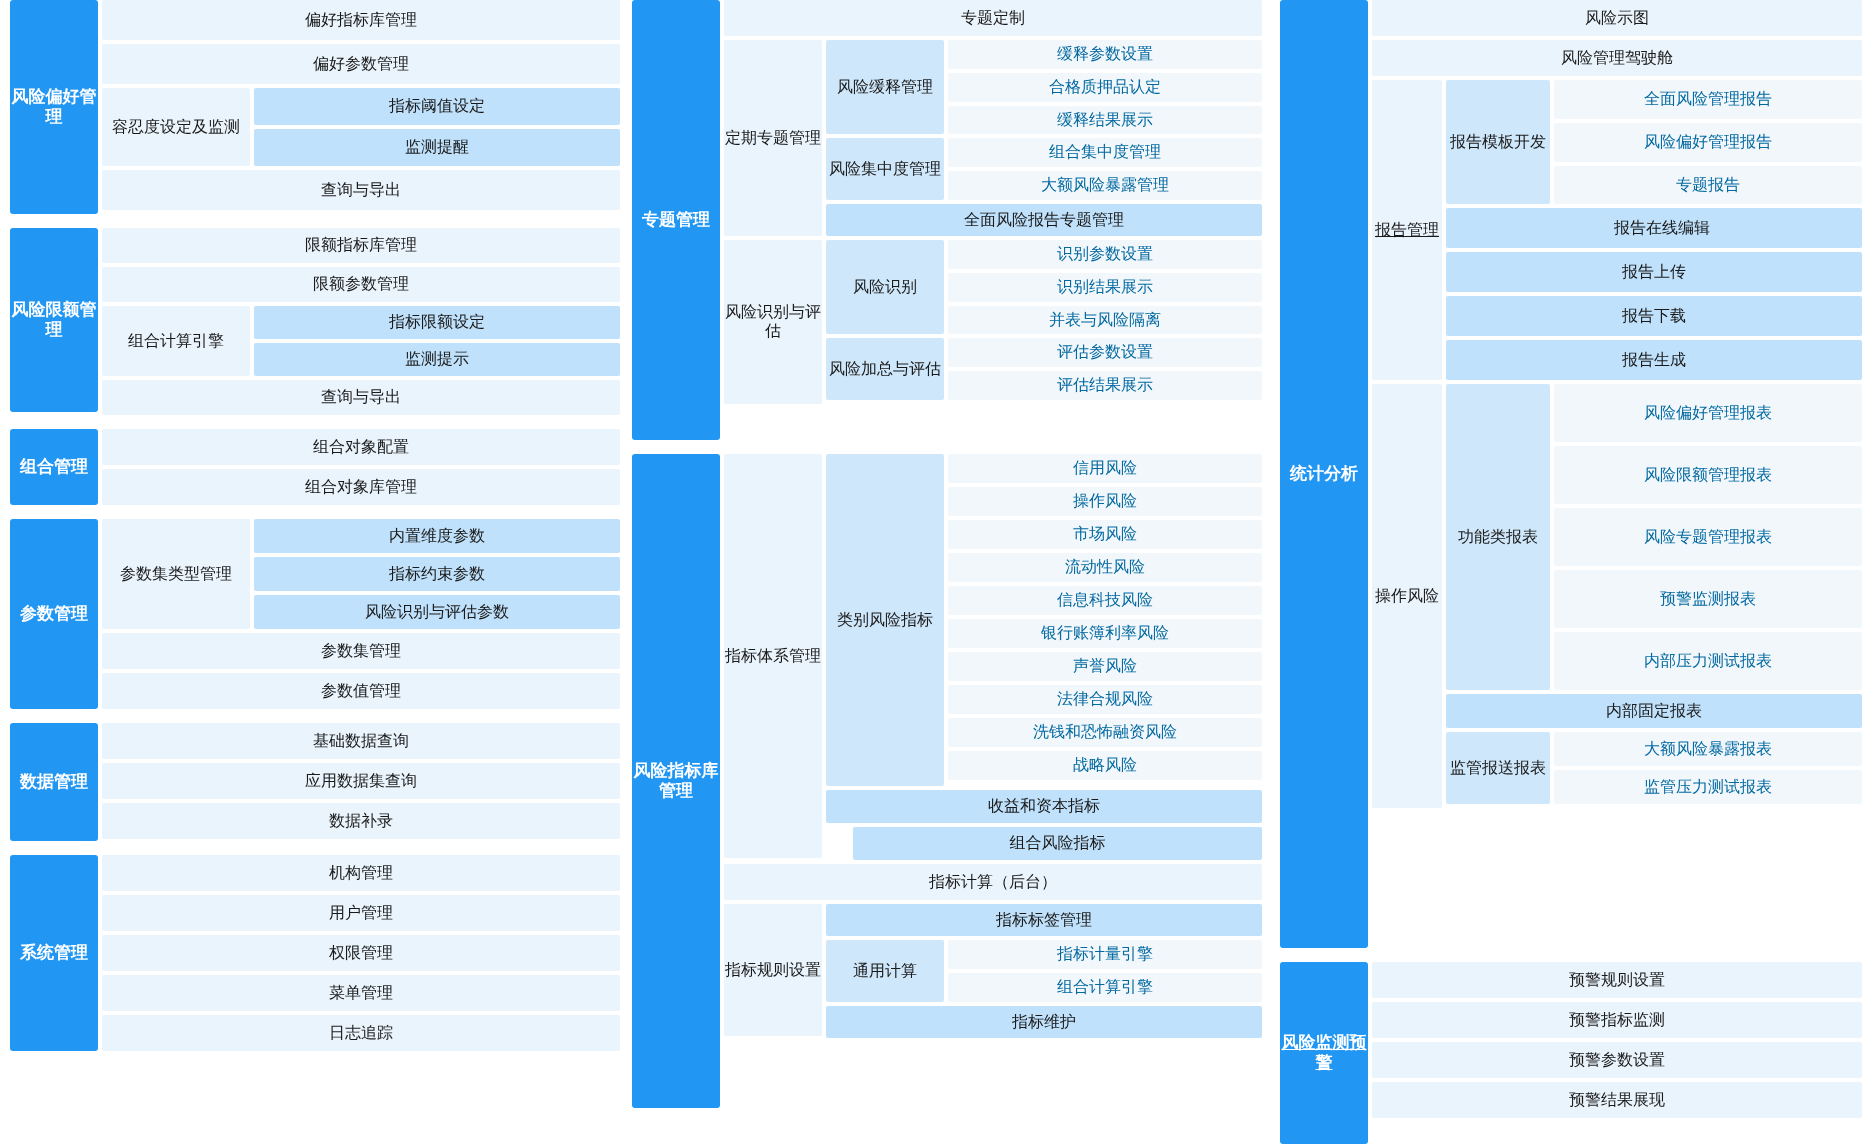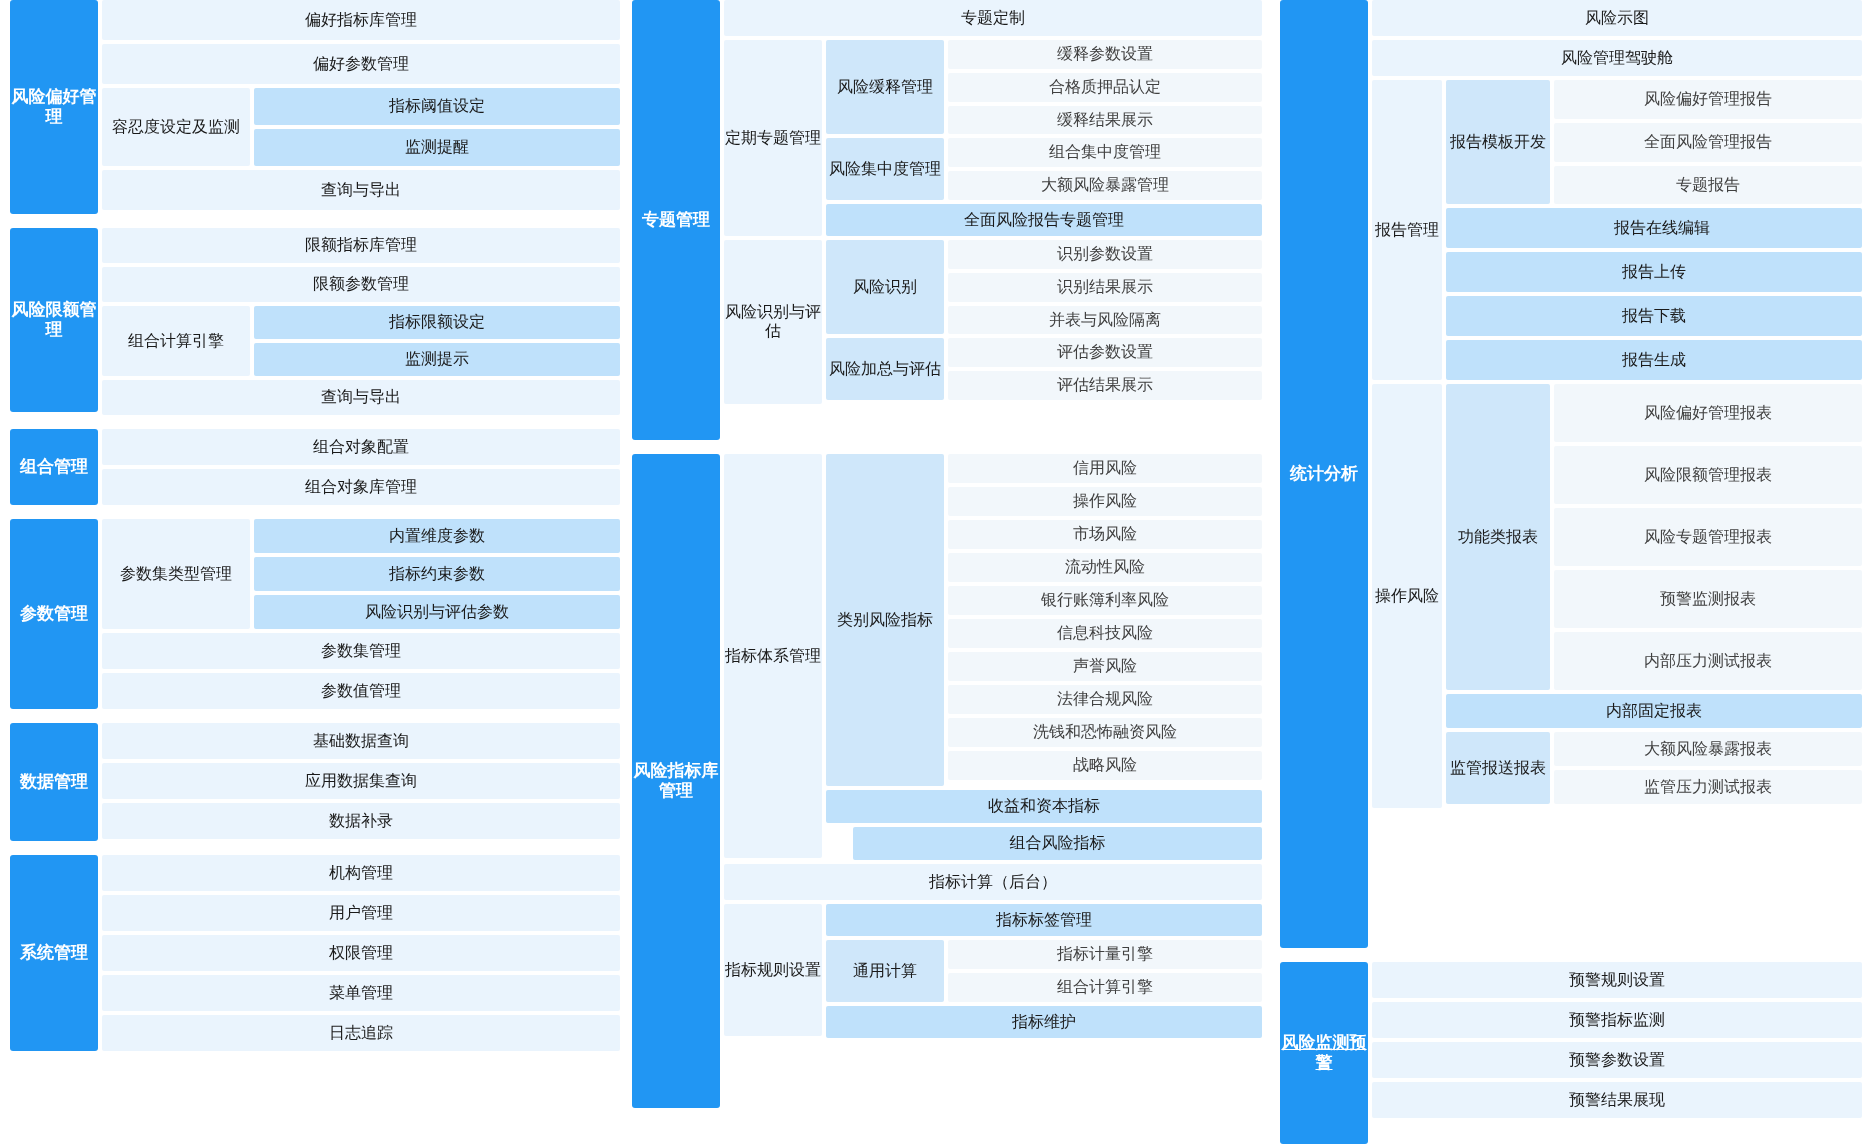--- a/index.html
+++ b/index.html
@@ -5,21 +5,21 @@
   html,body{margin:0;padding:0;background:#fff;}
   body{width:1872px;height:1148px;font-family:"Liberation Sans","DejaVu Sans",sans-serif;color:#1a1a1a;}
   .canvas{position:relative;width:1872px;height:1148px;overflow:hidden;}
   .col{position:absolute;top:0;}
 
   
   .cell{box-sizing:border-box;display:flex;align-items:center;justify-content:center;text-align:center;line-height:1.18;}
   .lvl1{background:#2196f3;color:#fff;font-size:17px;font-weight:700;border-radius:3px;writing-mode:horizontal-tb;}
   .lvl2{background:#eaf4fd;color:#1a1a1a;font-size:16px;border-radius:2px;}
   .lvl2b{background:#bfe1fb;color:#1a1a1a;font-size:16px;border-radius:2px;}
-  .lvl3{background:#f2f7fb;color:#404040;font-size:16px;border-radius:2px;}
+  .lvl3{background:#f2f7fb;color:#0369a1;font-size:16px;border-radius:2px;}
   .lvl3d{background:#cfe7fa;color:#1a1a1a;font-size:16px;border-radius:2px;}
   .grp{display:flex;gap:4px;margin-bottom:4px;}
   .flexcol{display:flex;flex-direction:column;gap:4px;}
   .sec{margin-bottom:14px;}
 </style>
 </head>
 <body>
 
 <div class="canvas">
 
@@ -161,22 +161,22 @@
       <div class="grp" style="margin:0;">
         <div class="cell lvl2" style="width:98px;height:404px;">指标体系管理</div>
         <div class="flexcol" style="flex:1;">
           <div class="grp" style="margin:0;">
             <div class="cell lvl3d" style="width:118px;height:332px;">类别风险指标</div>
             <div class="flexcol" style="flex:1;">
               <div class="cell lvl3" style="height:29px;">信用风险</div>
               <div class="cell lvl3" style="height:29px;">操作风险</div>
               <div class="cell lvl3" style="height:29px;">市场风险</div>
               <div class="cell lvl3" style="height:29px;">流动性风险</div>
+              <div class="cell lvl3" style="height:29px;">信息科技风险</div>
               <div class="cell lvl3" style="height:29px;">银行账簿利率风险</div>
-              <div class="cell lvl3" style="height:29px;">信息科技风险</div>
               <div class="cell lvl3" style="height:29px;">声誉风险</div>
               <div class="cell lvl3" style="height:29px;">法律合规风险</div>
               <div class="cell lvl3" style="height:29px;">洗钱和恐怖融资风险</div>
               <div class="cell lvl3" style="height:29px;">战略风险</div>
             </div>
           </div>
           <div class="cell lvl2b" style="height:33px;">收益和资本指标</div>
           <div class="cell lvl2b" style="height:33px;margin-left:27px;">组合风险指标</div>
         </div>
       </div>
@@ -204,27 +204,27 @@
 
 <div class="col" style="left:1280px;width:582px;">
 
   <div class="sec" style="display:flex;gap:4px;">
     <div class="cell lvl1" style="width:88px;height:948px;">统计分析</div>
     <div class="flexcol" style="flex:1;">
       <div class="cell lvl2" style="height:36px;">风险示图</div>
       <div class="cell lvl2" style="height:36px;">风险管理驾驶舱</div>
 
       <div class="grp" style="margin:0;">
-        <div class="cell lvl2" style="width:70px;height:300px;">报告管理</div>
+        <div class="cell lvl2" style="width:70px;height:300px;text-decoration:underline;">报告管理</div>
         <div class="flexcol" style="flex:1;">
           <div class="grp" style="margin:0;">
             <div class="cell lvl3d" style="width:104px;height:124px;">报告模板开发</div>
             <div class="flexcol" style="flex:1;">
+              <div class="cell lvl3" style="height:39px;">全面风险管理报告</div>
               <div class="cell lvl3" style="height:39px;">风险偏好管理报告</div>
-              <div class="cell lvl3" style="height:39px;">全面风险管理报告</div>
               <div class="cell lvl3" style="height:38px;">专题报告</div>
             </div>
           </div>
           <div class="cell lvl2b" style="height:40px;padding-left:16px;">报告在线编辑</div>
           <div class="cell lvl2b" style="height:40px;">报告上传</div>
           <div class="cell lvl2b" style="height:40px;">报告下载</div>
           <div class="cell lvl2b" style="height:40px;">报告生成</div>
         </div>
       </div>
 

